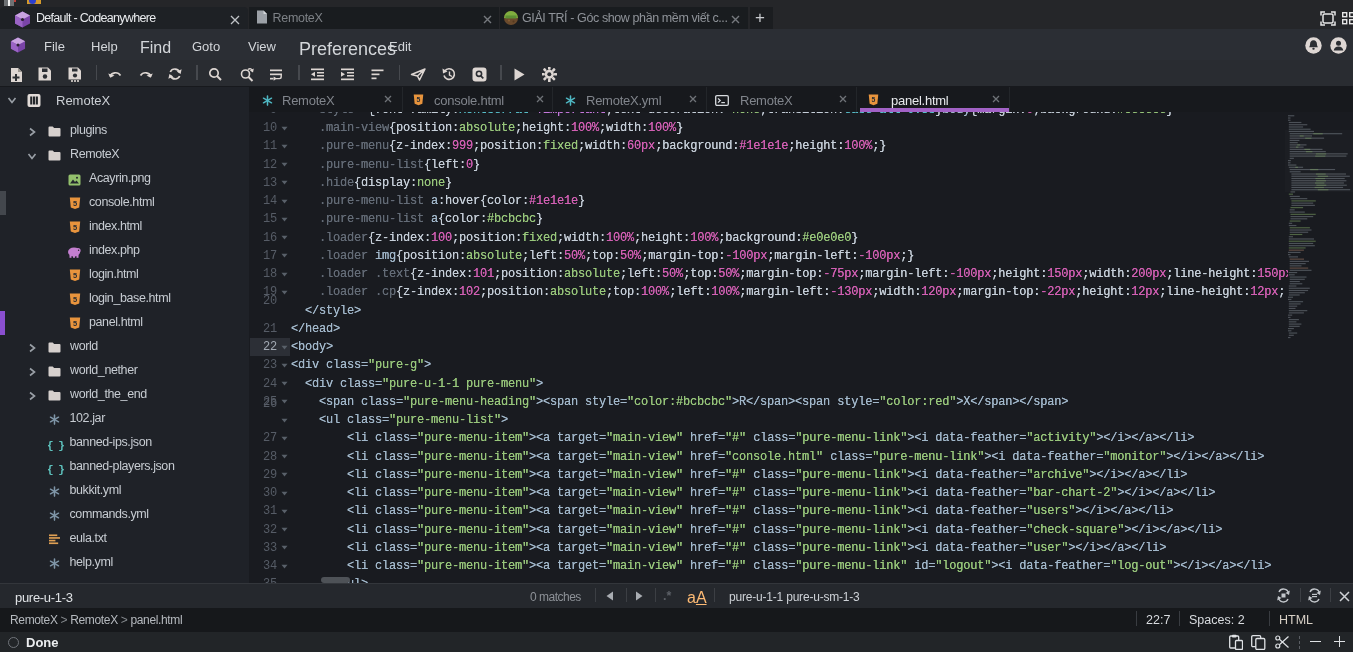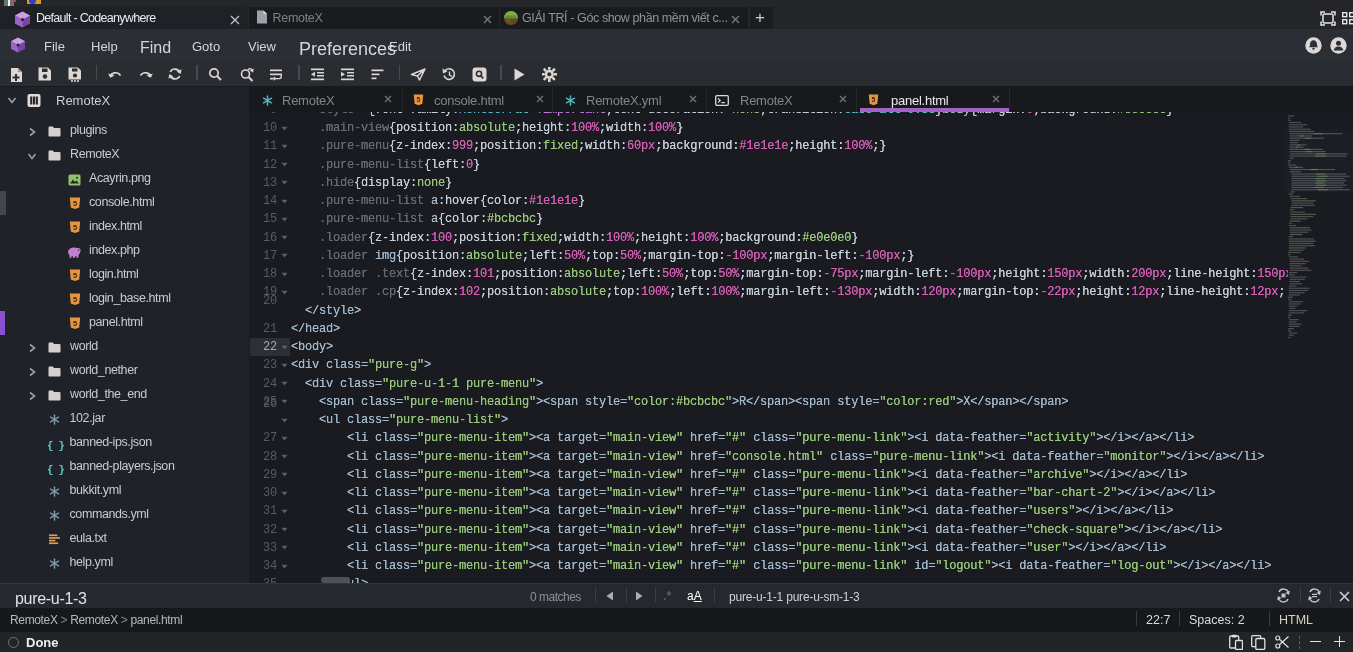--- a/index.html
+++ b/index.html
@@ -638,34 +638,34 @@
 <rect x="0.8" y="208.28" width="7.6" height="1.15" fill="#8a919b" fill-opacity="0.46"></rect>
 <rect x="0.8" y="210.52" width="12.6" height="1.15" fill="#8a919b" fill-opacity="0.46"></rect>
 <rect x="0.8" y="212.76" width="10.9" height="1.15" fill="#8a919b" fill-opacity="0.46"></rect>
 <rect x="0.0" y="215.00" width="5.9" height="1.15" fill="#8a919b" fill-opacity="0.46"></rect>
 <rect x="0.0" y="217.24" width="3.4" height="1.15" fill="#8a919b" fill-opacity="0.46"></rect>
 <rect x="0.8" y="219.48" width="8.4" height="1.15" fill="#8a919b" fill-opacity="0.46"></rect>
 <rect x="0.8" y="221.72" width="5.0" height="1.15" fill="#8a919b" fill-opacity="0.46"></rect>
 <rect x="0.0" y="223.96" width="2.5" height="1.15" fill="#8a919b" fill-opacity="0.46"></rect>
 </svg>
 <div style="position:absolute;left:1285px;top:130px;width:68px;height:62px;background:rgba(255,255,255,0.015)"></div>
-<div style="position:absolute;left:15px;top:589.5px;font-size:16px;letter-spacing:-0.3px;color:#dfe2e5">pure-u-1-3</div>
+<div style="position:absolute;left:15px;top:589.5px;font-size:13px;letter-spacing:-0.3px;color:#dfe2e5">pure-u-1-3</div>
 <div style="position:absolute;left:530px;top:589.5px;font-size:12px;letter-spacing:-0.5px;color:#8d9197">0 matches</div>
 <div style="position:absolute;left:594.5px;top:588px;width:1px;height:14px;background:#3c3f44"></div>
 <div style="position:absolute;left:625.5px;top:588px;width:1px;height:14px;background:#3c3f44"></div>
 <div style="position:absolute;left:655px;top:588px;width:1px;height:14px;background:#3c3f44"></div>
 <div style="position:absolute;left:714px;top:588px;width:1px;height:14px;background:#3c3f44"></div>
 <svg style="position:absolute;left:605px;top:591px" width="9" height="10" viewBox="0 0 9 10">
     <path d="M8 0.5 L1.5 5 L8 9.5 Z" fill="#a9adb2"></path>
   </svg>
 <svg style="position:absolute;left:634.5px;top:591px" width="9" height="10" viewBox="0 0 9 10">
     <path d="M1 0.5 L7.5 5 L1 9.5 Z" fill="#a9adb2"></path>
   </svg>
 <div style="position:absolute;left:663px;top:589px;font-size:12.5px;color:#5c6067;font-weight:bold">.*</div>
-<div style="position:absolute;left:687px;top:589px;font-size:12px;color:#ffffff">a<span style="text-decoration:underline">A</span></div>
+<div style="position:absolute;left:687px;top:589px;font-size:16px;color:#fdba74">a<span style="text-decoration:underline">A</span></div>
 <div style="position:absolute;left:729px;top:589.5px;font-size:12px;letter-spacing:-0.2px;color:#ced2d7">pure-u-1-1 pure-u-sm-1-3</div>
 <svg style="position:absolute;left:1276px;top:588px" width="15" height="15" viewBox="0 0 15 15">
     <path d="M3 4 A5 5 0 0 1 12.5 5.5 M12 11 A5 5 0 0 1 2.5 9.5" stroke="#c2c6cb" stroke-width="1.4" fill="none"></path>
     <path d="M13.8 2.5 L13 7 L9.5 5 Z" fill="#c2c6cb"></path>
     <path d="M1.2 12.5 L2 8 L5.5 10 Z" fill="#c2c6cb"></path>
     <rect x="5.5" y="5.5" width="4" height="4" fill="#c2c6cb"></rect>
   </svg>
 <svg style="position:absolute;left:1307px;top:588px" width="15" height="15" viewBox="0 0 15 15">
     <path d="M3 4 A5 5 0 0 1 12.5 5.5 M12 11 A5 5 0 0 1 2.5 9.5" stroke="#c2c6cb" stroke-width="1.4" fill="none"></path>
     <path d="M13.8 2.5 L13 7 L9.5 5 Z" fill="#c2c6cb"></path>

